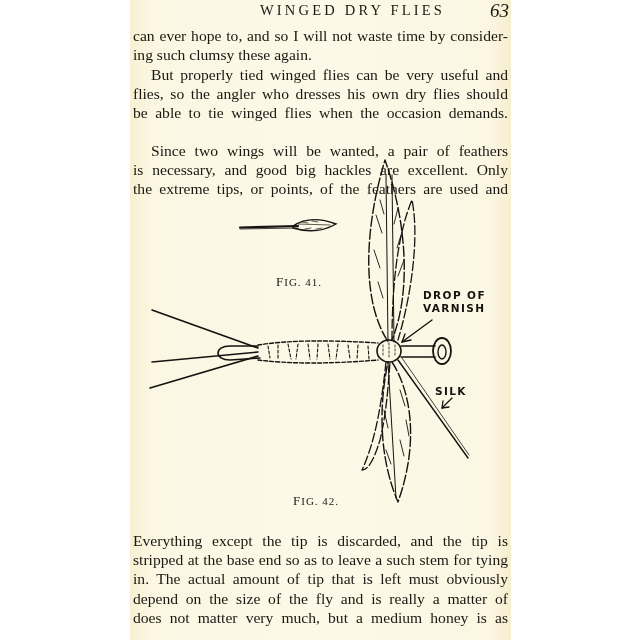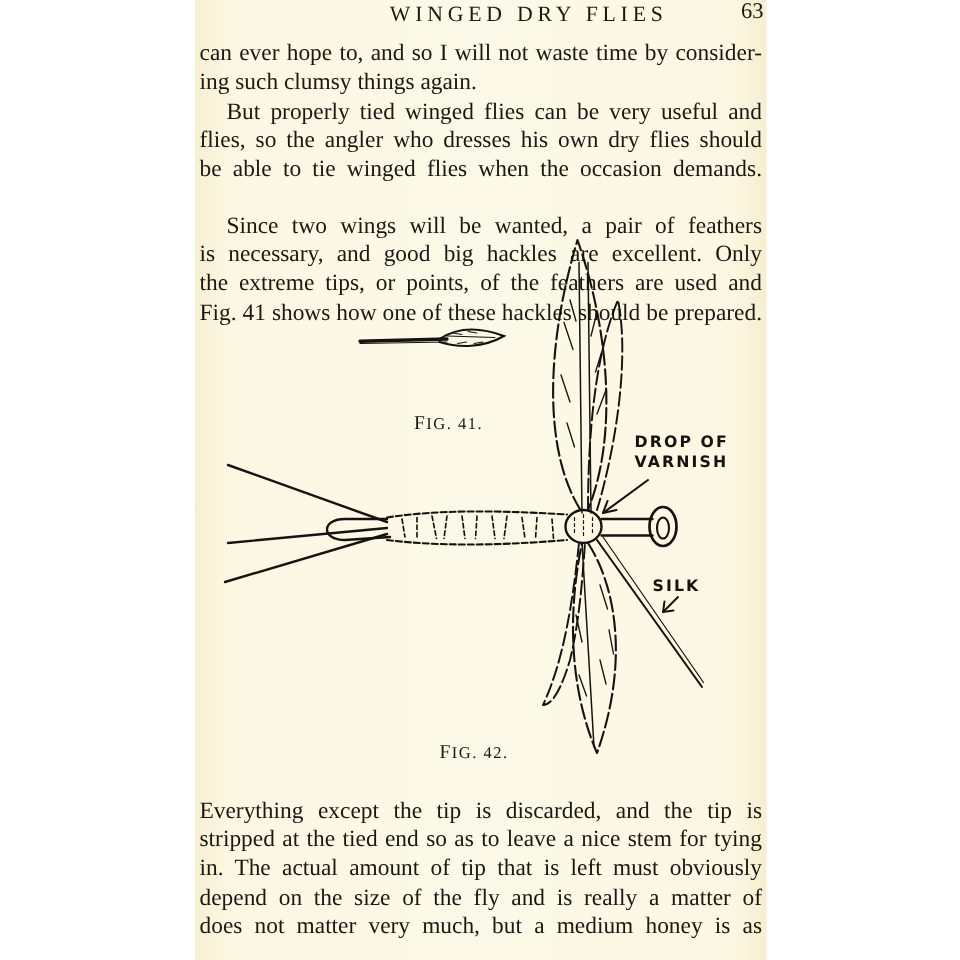--- a/index.html
+++ b/index.html
@@ -7,22 +7,22 @@
     .page {
       position: absolute; left: 130px; top: 0; width: 381px; height: 640px;
       background: linear-gradient(90deg, #f8f0d2 0%, #fcf7e3 6%, #fdf9e8 50%, #fcf7e3 94%, #f6eecf 100%);
     }
     .running-head {
       position: absolute; top: 2px; left: 0; width: 100%;
       text-align: center; font-size: 14.5px; letter-spacing: 3.2px;
       font-family: "Liberation Serif", serif; color: #1b1712; padding-left: 32px;
     }
     .page-number {
-      position: absolute; top: 0px; right: 2px; font-size: 15px;
-      font-family: "Liberation Serif", serif; color: #1b1712;
+      position: absolute; top: 0px; right: 2px; font-size: 19px;
+      font-family: "Liberation Serif", serif; color: #1b1712; font-style: italic;
     }
     .para {
       position: absolute; left: 3px; width: 375px;
       font-family: "Liberation Serif", serif; font-size: 15.6px; line-height: 19.2px;
       color: #1b1712; text-align: justify; text-align-last: auto;
     }
     .para .line { display: block; white-space: nowrap; text-align: justify; text-align-last: justify; }
     .para .line.last { text-align-last: left; }
     .para .line.indent { padding-left: 18px; }
     .caption {
@@ -39,34 +39,33 @@
 </head>
 <body>
 
 <div class="page">
 
   <div class="running-head">WINGED DRY FLIES</div>
   <div class="page-number">63</div>
 
   <div class="para" style="top:26px;">
     <span class="line">can ever hope to, and so I will not waste time by consider-</span>
-    <span class="line last">ing such clumsy things again.</span>
+    <span class="line last">ing such clumsy these again.</span>
   </div>
 
   <div class="para" style="top:64.5px;">
     <span class="line indent">But properly tied winged flies can be very useful and</span>
     <span class="line">flies, so the angler who dresses his own dry flies should</span>
     <span class="line">be able to tie winged flies when the occasion demands.</span>
   </div>
 
   <div class="para" style="top:141px;">
     <span class="line indent">Since two wings will be wanted, a pair of feathers</span>
     <span class="line">is necessary, and good big hackles are excellent.  Only</span>
     <span class="line">the extreme tips, or points, of the feathers are used and</span>
-    <span class="line">Fig. 41 shows how one of these hackles should be prepared.</span>
   </div>
 
   <svg width="381" height="640">
     <g stroke="#151210" fill="none" stroke-linecap="round">
 
       <line x1="110" y1="227.5" x2="168" y2="226" stroke-width="2.2"></line>
       <line x1="110" y1="229" x2="168" y2="228" stroke-width="0.8"></line>
 
       <path d="M163 226 C 175 218, 190 218, 206 224 C 192 232, 176 232, 163 228 Z" stroke-width="1.4"></path>
       <path d="M168 224 L 200 225" stroke-width="0.7"></path>
@@ -123,19 +122,19 @@
     <div>DROP OF</div>
     <div>VARNISH</div>
   </div>
   <div class="label" style="left:305px; top:385px;">SILK</div>
   <div class="caption" style="left:163px; top:493px;text-align:center;">
     <span class="big">F</span><span>IG. 42.</span>
   </div>
 
   <div class="para" style="top:531px;">
     <span class="line">Everything except the tip is discarded, and the tip is</span>
-    <span class="line">stripped at the tied end so as to leave a nice stem for tying</span>
+    <span class="line">stripped at the base end so as to leave a such stem for tying</span>
     <span class="line">in.  The actual amount of tip that is left must obviously</span>
     <span class="line">depend on the size of the fly and is really a matter of</span>
     <span class="line">does not matter very much, but a medium honey is as</span>
   </div>
 
 </div>
 
 </body></html>

